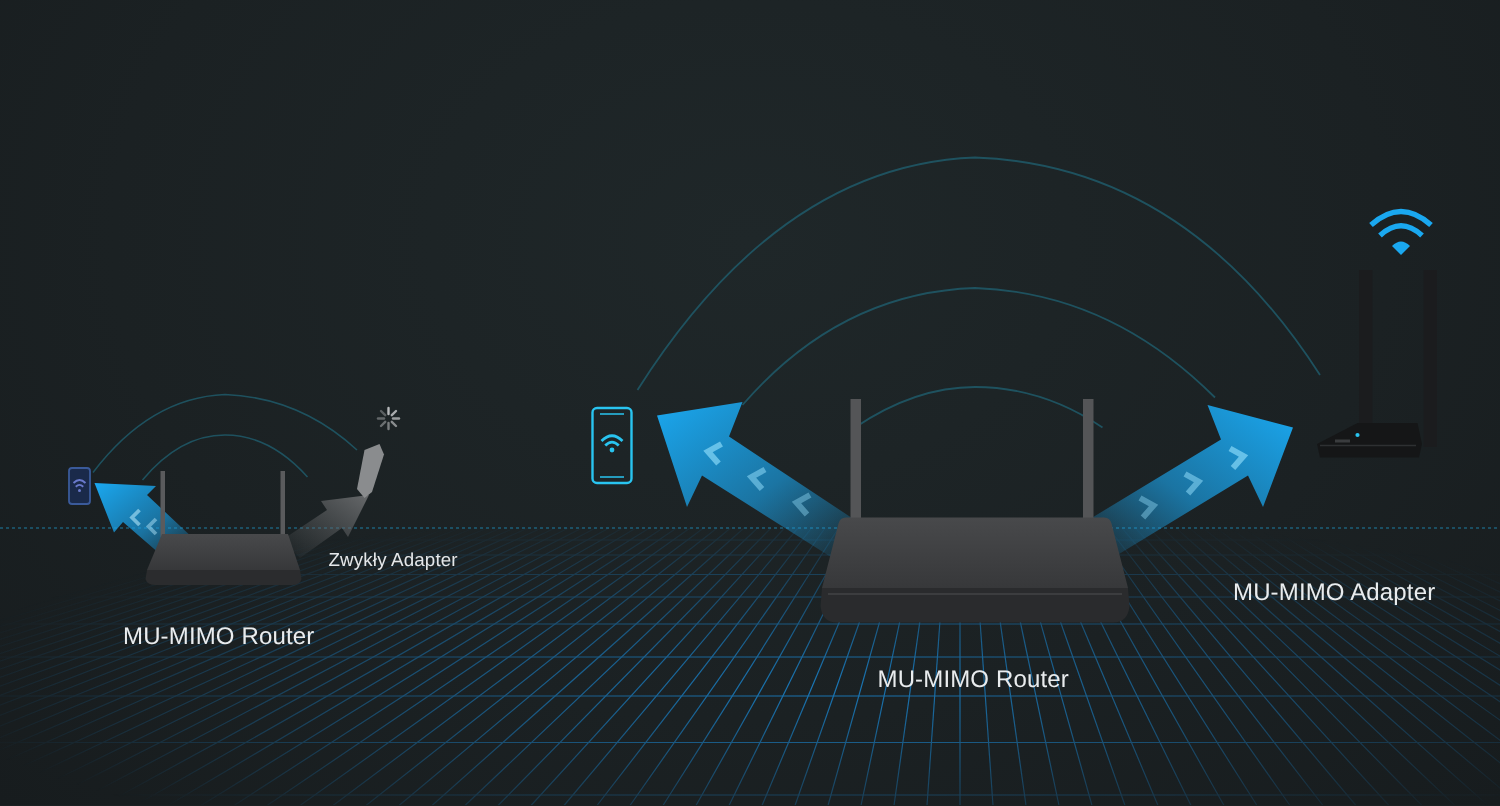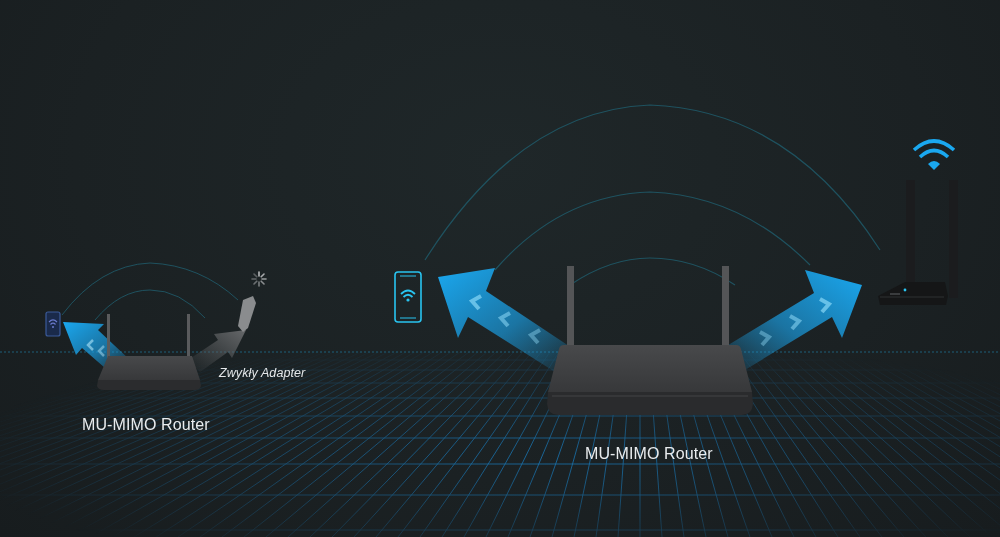--- a/index.html
+++ b/index.html
@@ -3,21 +3,21 @@
 <meta charset="utf-8">
 <style>
   html, body { margin: 0; padding: 0; }
   body { width: 1000px; height: 537px; overflow: hidden; background: #1c2224; }
   .stage { position: relative; width: 1000px; height: 537px; overflow: hidden;
            background: radial-gradient(ellipse at 50% 30%, #1f2729 0%, #1b2123 60%, #171c1e 100%); }
   svg.scene { position: absolute; left: 0; top: 0; }
   .label { position: absolute; color: #e9ecee; font-family: "Liberation Sans", sans-serif;
            white-space: nowrap; letter-spacing: 0.1px; }
   .lbl-left-router { left: 82px; top: 416px; font-size: 16px; }
-  .lbl-standard { left: 219px; top: 366px; font-size: 12.5px; color: #e4e7e9; font-style: italic; }
+  .lbl-standard { left: 219px; top: 366px; font-size: 12.5px; color: #e4e7e9; }
   .lbl-main-router { left: 585px; top: 445px; font-size: 16px; }
   .lbl-adapter { left: 822px; top: 387px; font-size: 16px; }
 </style>
 </head>
 <body>
 
 <div class="stage">
 <svg class="scene" width="1000" height="537" viewBox="0 0 1000 537">
   <defs>
     <linearGradient id="arrowL" x1="1" y1="1" x2="0" y2="0">
@@ -279,13 +279,14 @@
     <path d="M 878 296 L 905 282 L 945 282 L 948 296 L 946 305 L 880 305 Z" fill="#151617"></path>
     <path d="M 880 297 L 944 297" stroke="#2e3032" stroke-width="1"></path>
     <circle cx="905" cy="290" r="1.4" fill="#29c4f0"></circle>
     <rect x="890" y="293" width="10" height="2" fill="#3a3c3e"></rect>
   </g>
 </svg>
 
 <div class="label lbl-left-router">MU-MIMO Router</div>
 <div class="label lbl-standard">Zwykły Adapter</div>
 <div class="label lbl-main-router">MU-MIMO Router</div>
+<div class="label lbl-adapter">MU-MIMO Adapter</div>
 </div>
 
 </body></html>

